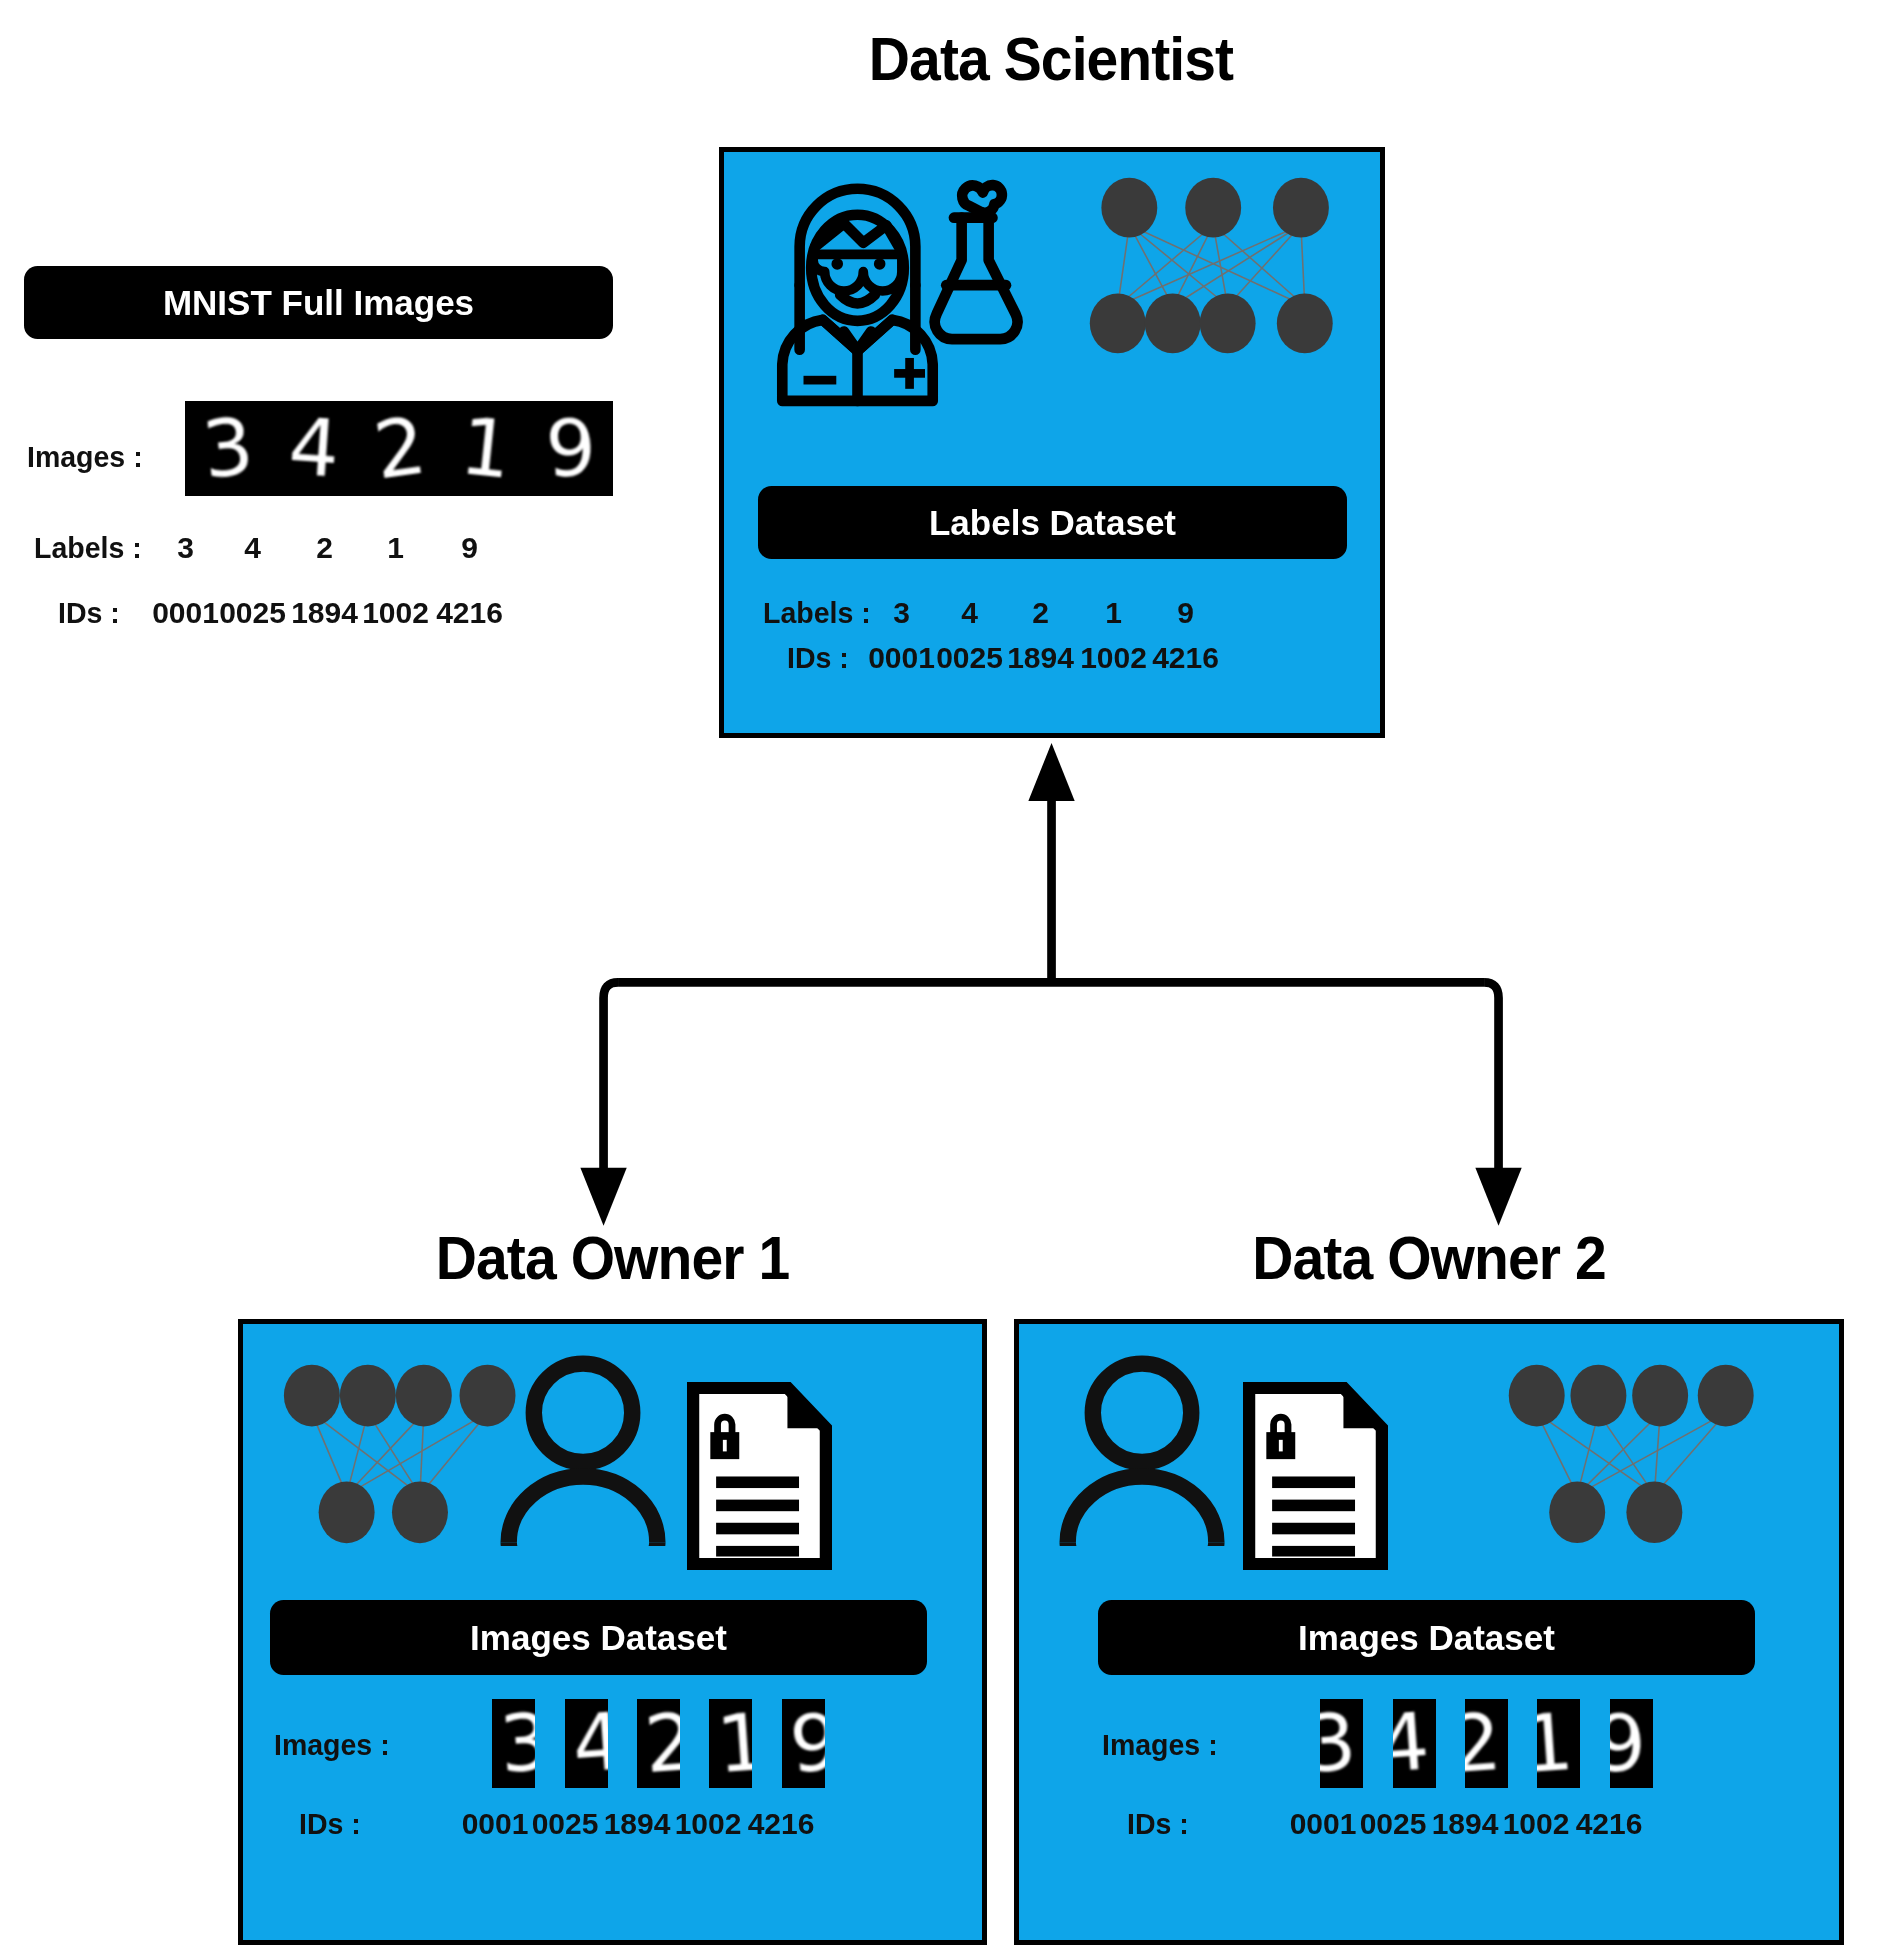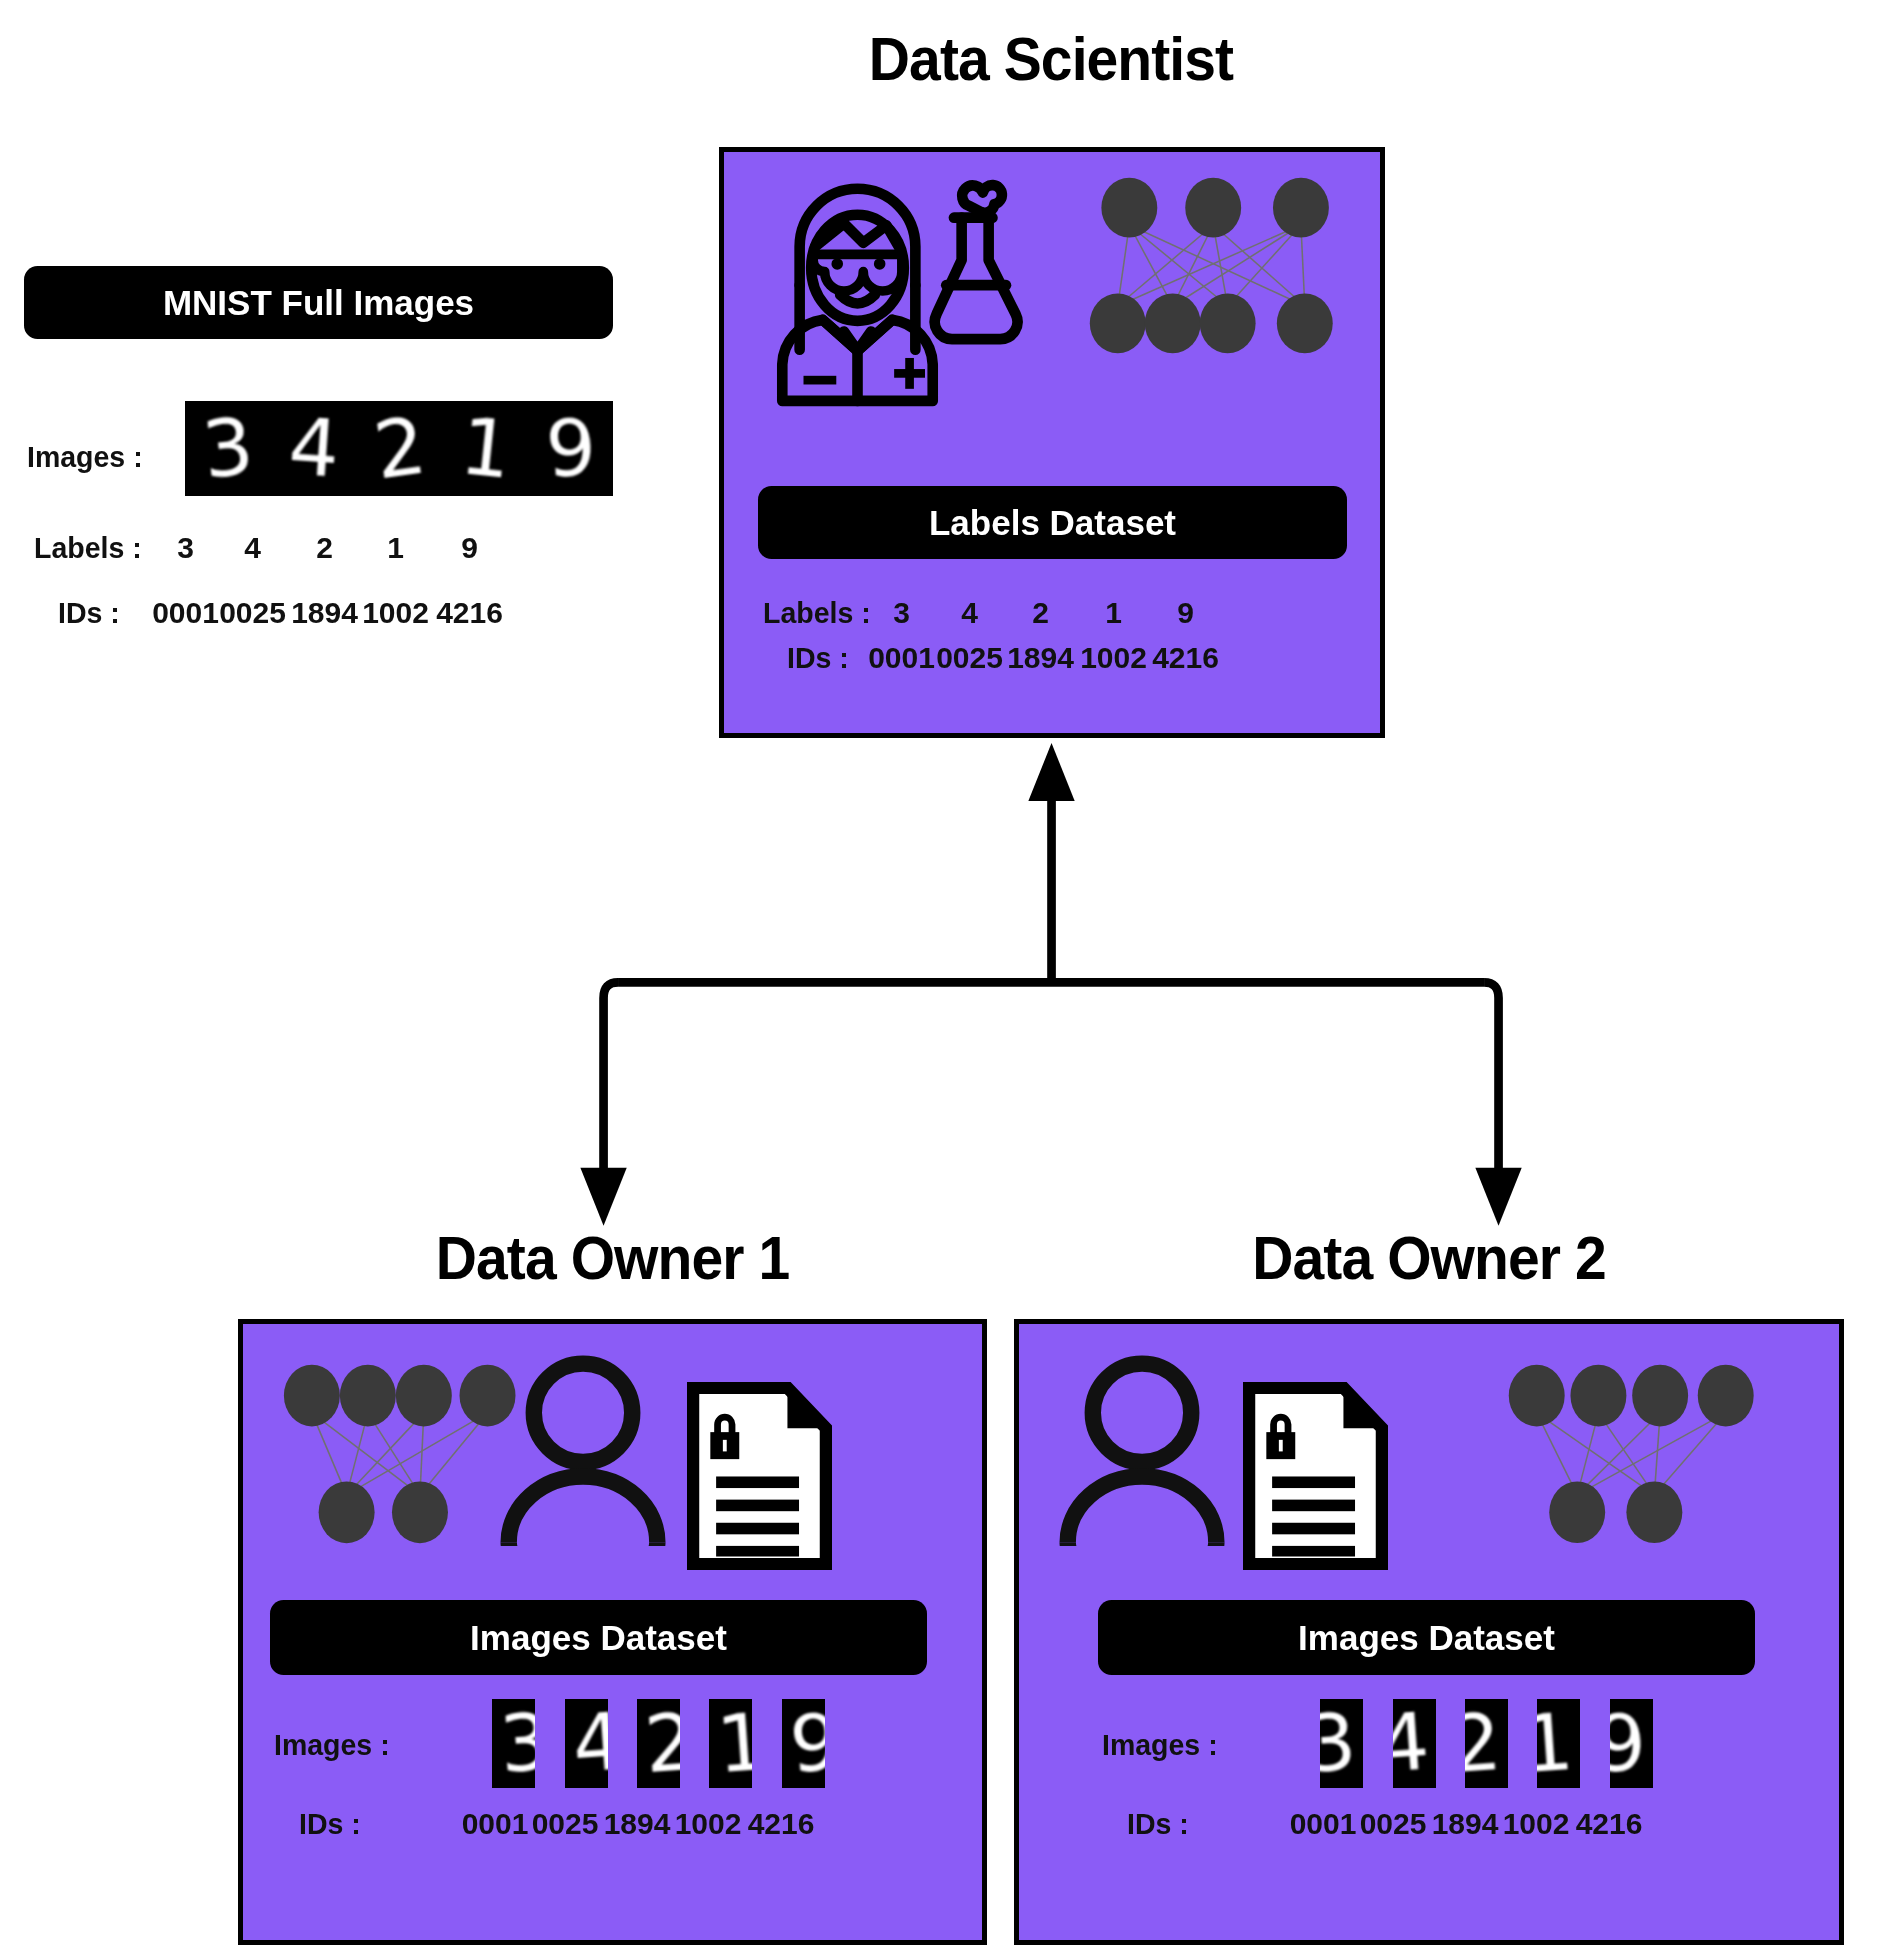--- a/index.html
+++ b/index.html
@@ -20,21 +20,21 @@
     position:absolute;font-weight:bold;color:#111;
     font-size:30px;white-space:nowrap;
     transform:scaleX(.95);transform-origin:left center;
   }
   .val{
     position:absolute;font-weight:bold;color:#111;
     font-size:30px;white-space:nowrap;text-align:center;
   }
 
   
-  .panel{position:absolute;border:5.8px solid #000;background:#8b5cf6;box-sizing:border-box;}
+  .panel{position:absolute;border:5.8px solid #000;background:#0ea5e9;box-sizing:border-box;}
 
   
   .banner{
     position:absolute;background:#000;border-radius:13.5px;
     display:flex;align-items:center;justify-content:center;
     color:#fff;font-weight:bold;box-sizing:border-box;
   }
 
   
   .mstrip{position:absolute;background:#000;overflow:hidden;}

